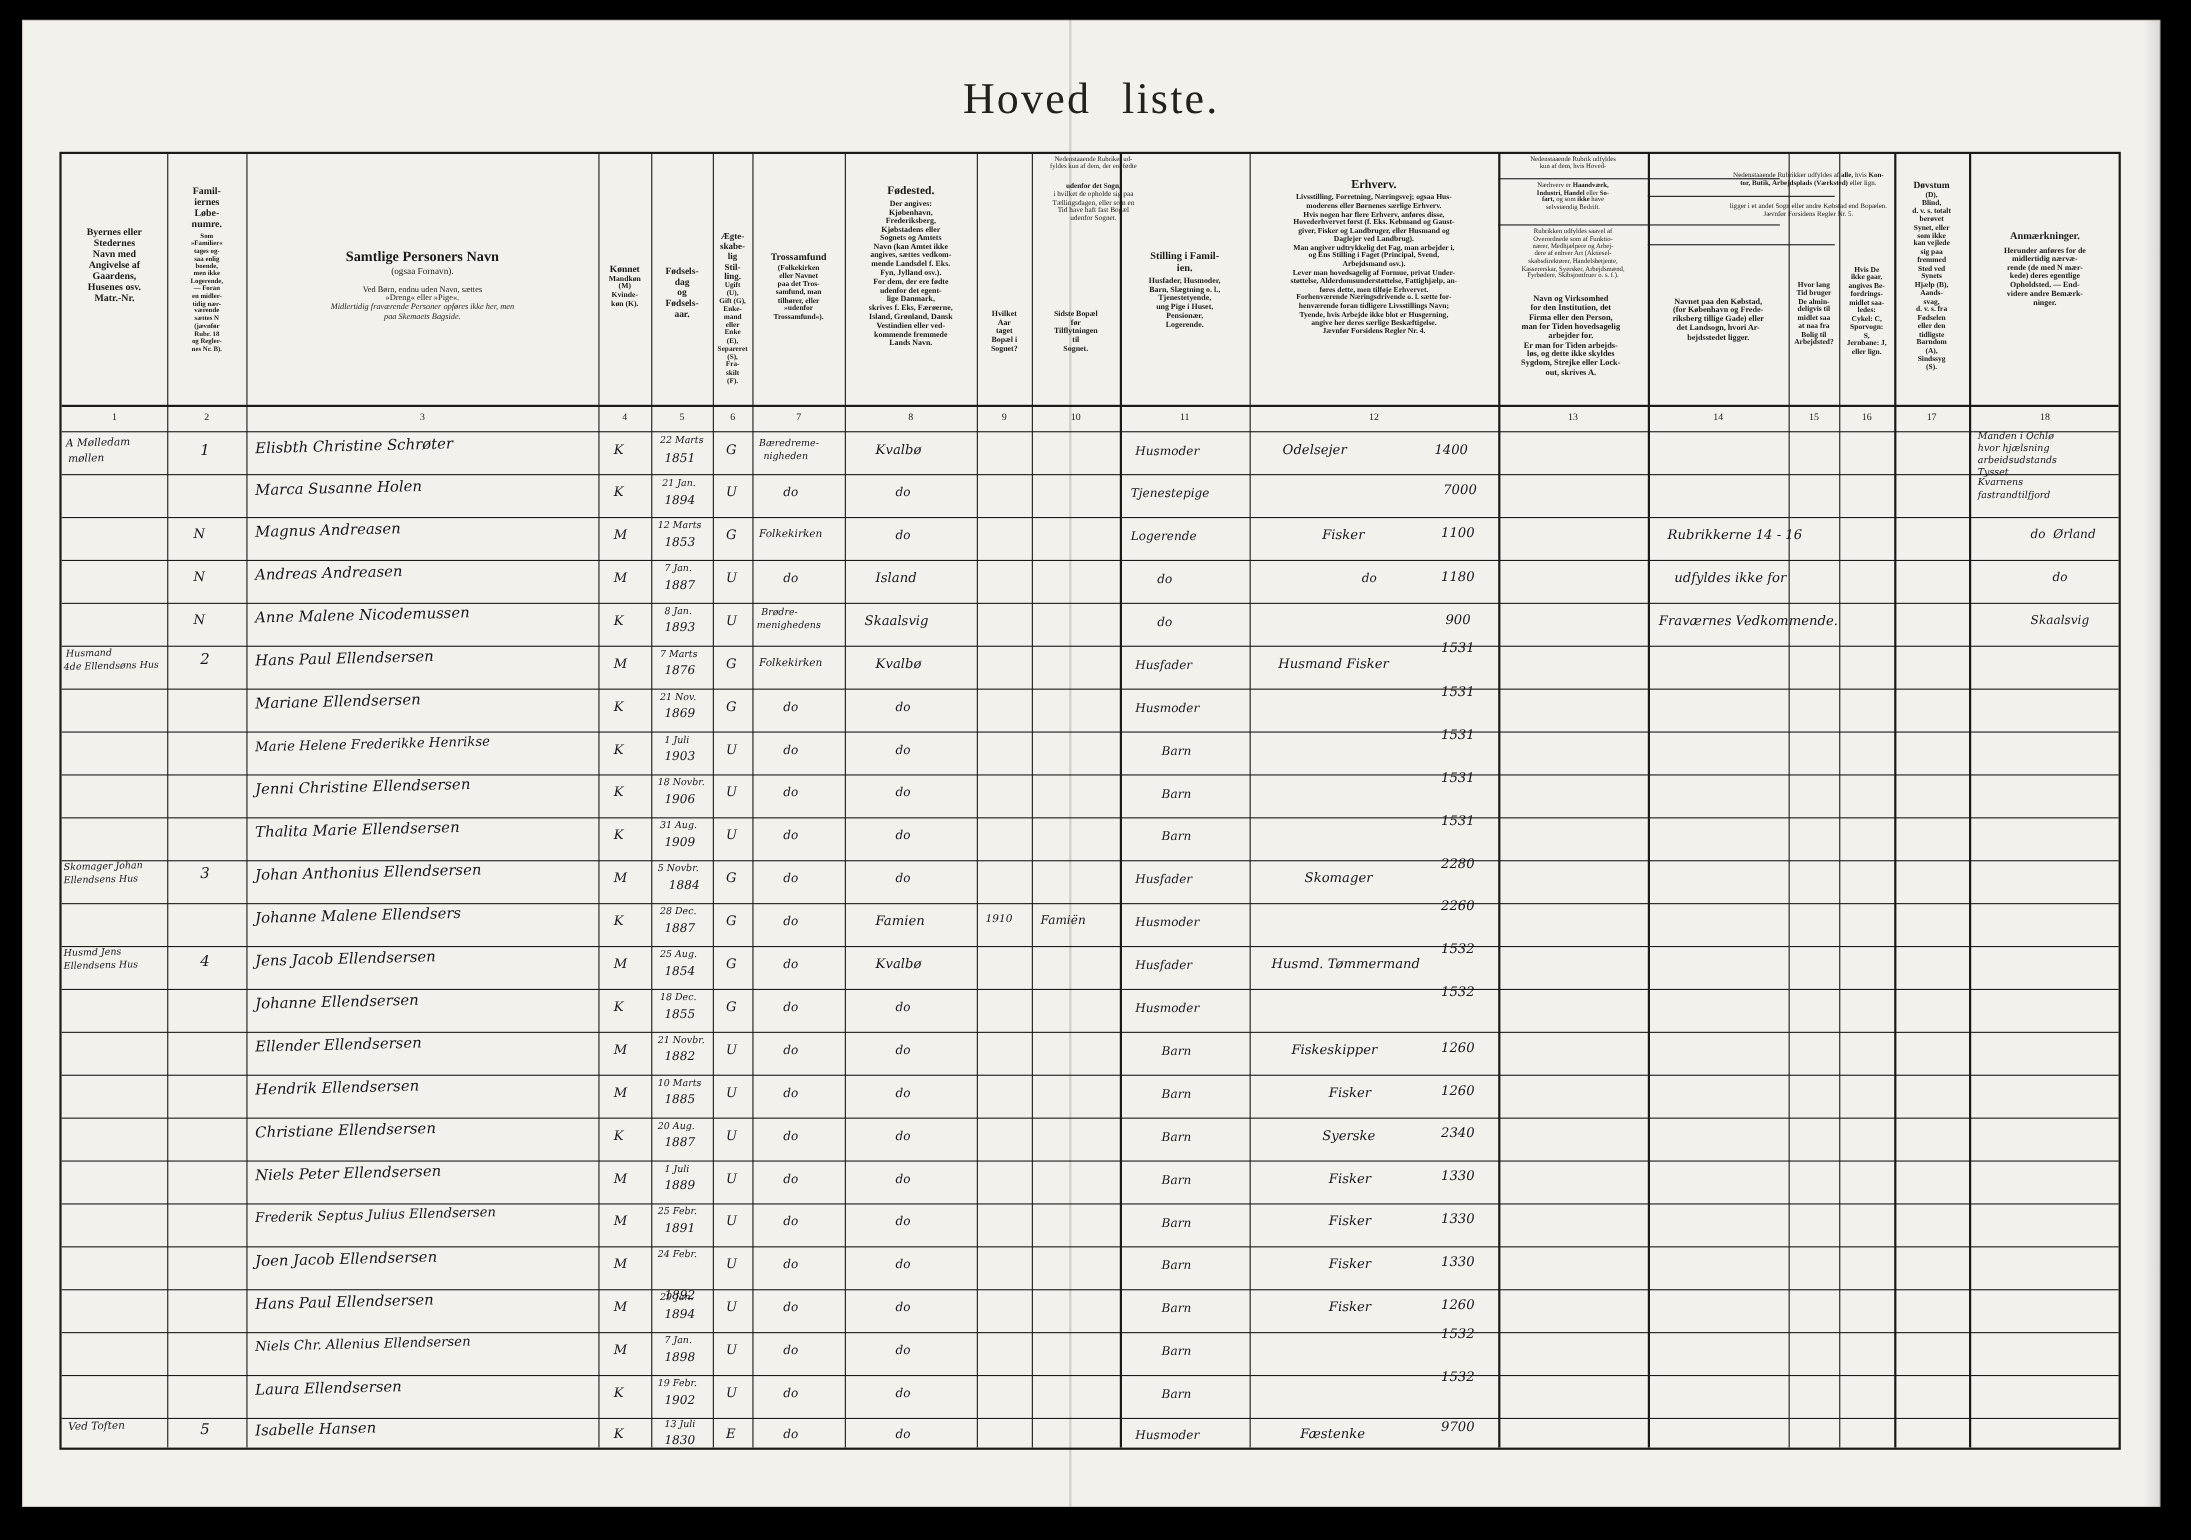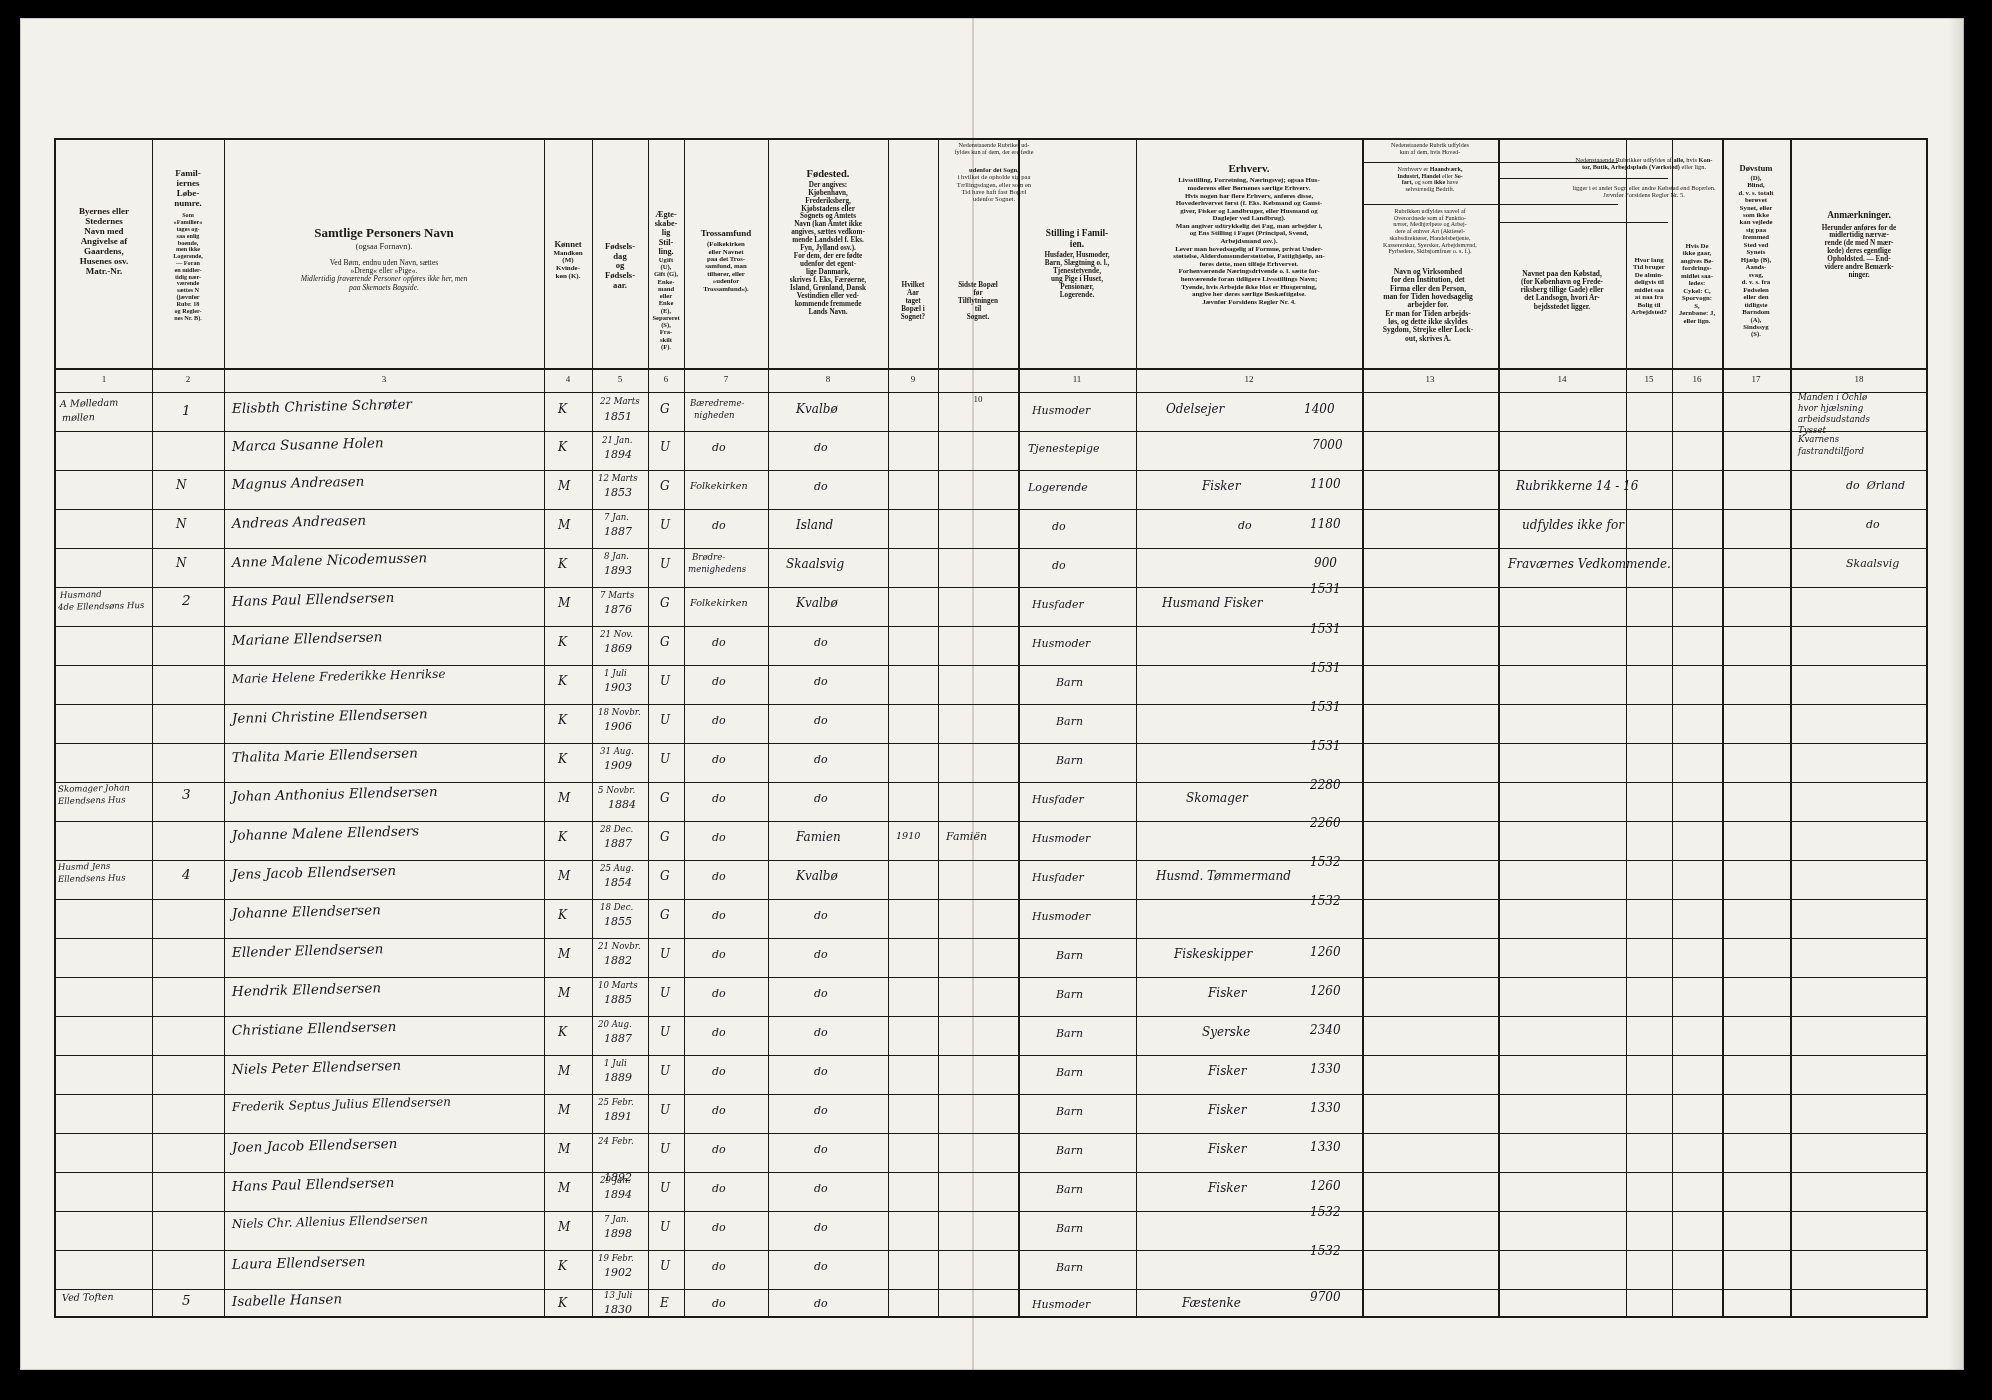--- a/index.html
+++ b/index.html
@@ -118,20 +118,23 @@
   .hw.tilt { transform: rotate(-1.4deg); }
 </style>
 </head>
 <body>
 
 <div class="page">
   <div class="paper">
 
     <div class="fold" style="left:952px;"></div>
 
+    <div class="title">
+      <span>Hoved</span><span class="w2">liste.</span>
+    </div>
 
     <div class="grid">
 
       <div class="vline" style="left:96px;"></div>
       <div class="vline" style="left:168px;"></div>
       <div class="vline" style="left:488px;"></div>
       <div class="vline" style="left:536px;"></div>
       <div class="vline" style="left:592px;"></div>
       <div class="vline" style="left:628px;"></div>
       <div class="vline" style="left:712px;"></div>
@@ -257,21 +260,21 @@
 
       <div class="colnum" style="left:0px;   top:234px; width:96px;">1</div>
       <div class="colnum" style="left:96px;  top:234px; width:72px;">2</div>
       <div class="colnum" style="left:168px; top:234px; width:320px;">3</div>
       <div class="colnum" style="left:488px; top:234px; width:48px;">4</div>
       <div class="colnum" style="left:536px; top:234px; width:56px;">5</div>
       <div class="colnum" style="left:592px; top:234px; width:36px;">6</div>
       <div class="colnum" style="left:628px; top:234px; width:84px;">7</div>
       <div class="colnum" style="left:712px; top:234px; width:120px;">8</div>
       <div class="colnum" style="left:832px; top:234px; width:50px;">9</div>
-      <div class="colnum" style="left:882px; top:234px; width:80px;margin-top:20px;">10</div>
+      <div class="colnum" style="left:882px; top:234px; width:80px;">10</div>
       <div class="colnum" style="left:962px; top:234px; width:118px;">11</div>
       <div class="colnum" style="left:1080px;top:234px; width:226px;">12</div>
       <div class="colnum" style="left:1306px;top:234px; width:136px;">13</div>
       <div class="colnum" style="left:1442px;top:234px; width:128px;">14</div>
       <div class="colnum" style="left:1570px;top:234px; width:46px;">15</div>
       <div class="colnum" style="left:1616px;top:234px; width:50px;">16</div>
       <div class="colnum" style="left:1666px;top:234px; width:68px;">17</div>
       <div class="colnum" style="left:1734px;top:234px; width:138px;">18</div>
 
       <div class="hline" style="top:291px;"></div>

